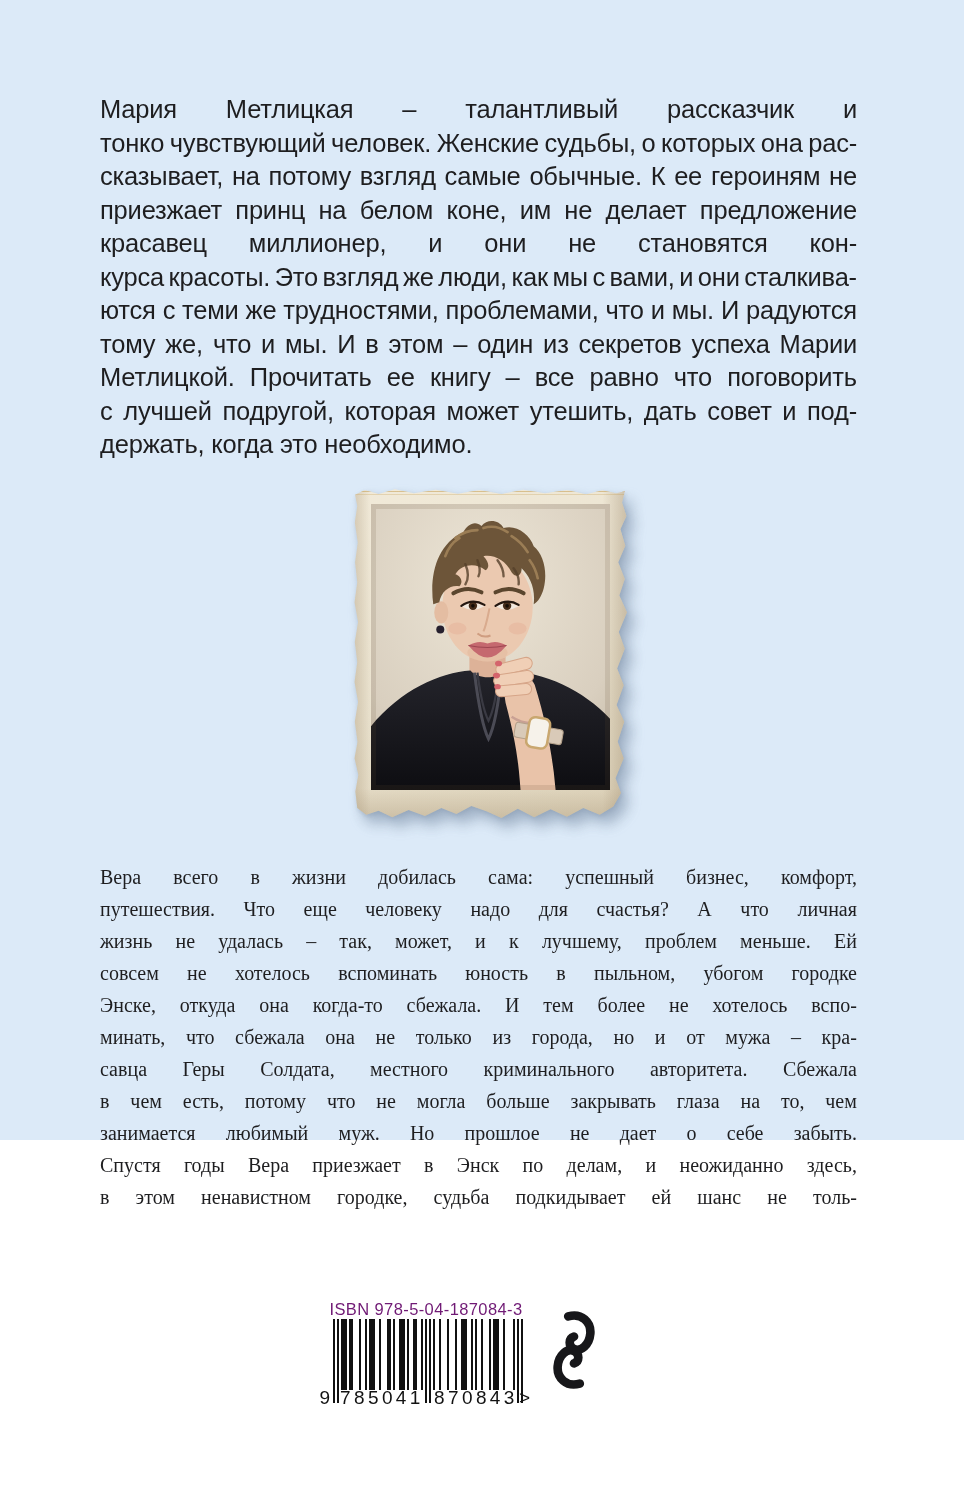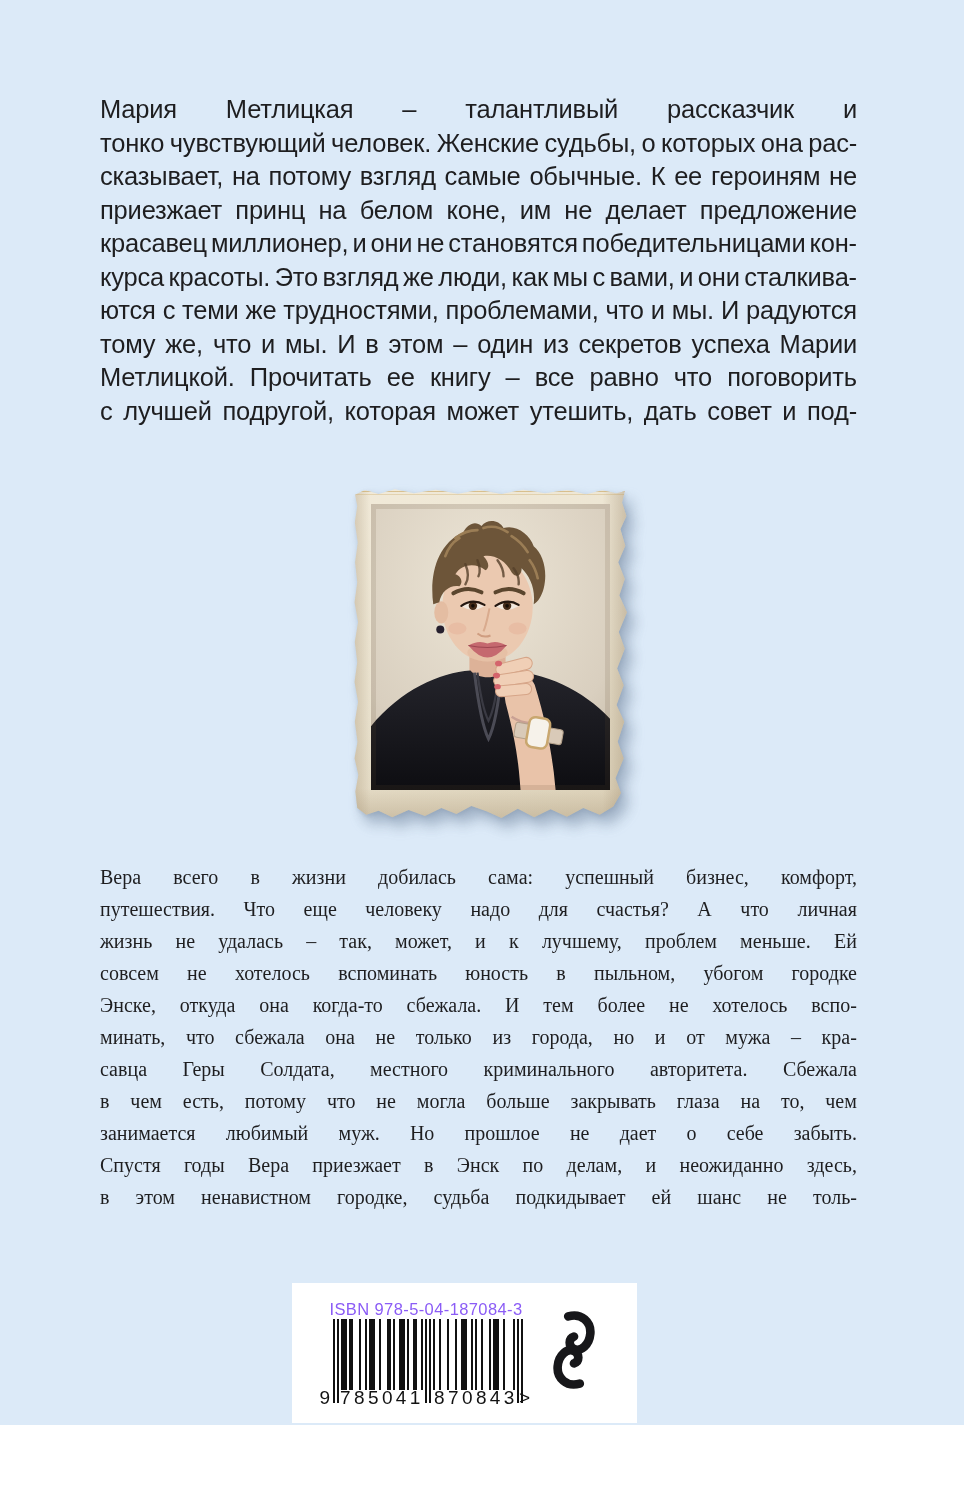--- a/index.html
+++ b/index.html
@@ -1,18 +1,18 @@
 <!DOCTYPE html>
 <html style="--background: #dceaf8; --text: #1e1e20; --paper: #e9e1cd; --box: #ffffff; --barcode: #111111; --logo: #17171a;"><head>
 <meta charset="utf-8">
 <style>
   html,body{margin:0;padding:0;}
   body{width:964px;height:1500px;overflow:hidden;}
   .stage{
-    position:relative;width:964px;height:1425px;
+    position:relative;width:964px;height:1140px;
     background:var(--background,#dceaf8);
     font-family:"Liberation Sans",sans-serif;
     color:var(--text,#1e1e20);
   }
 
   
   .para{position:absolute;left:100px;width:757px;}
   .para .tline{
     display:flex;justify-content:space-between;align-items:baseline;
     white-space:nowrap;overflow:visible;
@@ -53,21 +53,21 @@
   }
   .photo-inner svg{display:block;width:100%;height:100%;}
 
   
   .isbn-box{
     position:absolute;left:292px;top:1283px;width:345px;height:140px;
     background:var(--box,#ffffff);
   }
   .isbn-label{
     position:absolute;left:0;top:17px;width:268px;text-align:center;
-    font-size:16.5px;letter-spacing:.4px;color:#8b5cf6;
+    font-size:16.5px;letter-spacing:.4px;color:#701a75;
     font-family:"Liberation Sans",sans-serif;
   }
   .barcode-svg{position:absolute;left:41px;top:36px;width:190px;height:84px;fill:var(--barcode,#111111);}
   .bc-digit{
     position:absolute;top:105px;font-size:19px;color:#121212;
     font-family:"Liberation Sans",sans-serif;line-height:20px;
   }
   .bc-first{left:20px;width:18px;text-align:right;}
   .bc-g1{left:48px;letter-spacing:3.4px;}
   .bc-g2{left:142px;letter-spacing:3.4px;}
@@ -123,21 +123,20 @@
         <span>делает</span>
         <span>предложение</span>
       </div>
       <div class="tline">
         <span>красавец</span>
         <span>миллионер,</span>
         <span>и</span>
         <span>они</span>
         <span>не</span>
         <span>становятся</span>
-        <span>победительницами</span>
         <span>кон-</span>
       </div>
       <div class="tline">
         <span>курса</span>
         <span>красоты.</span>
         <span>Это</span>
         <span>взгляд</span>
         <span>же</span>
         <span>люди,</span>
         <span>как</span>
@@ -193,20 +192,21 @@
         <span>лучшей</span>
         <span>подругой,</span>
         <span>которая</span>
         <span>может</span>
         <span>утешить,</span>
         <span>дать</span>
         <span>совет</span>
         <span>и</span>
         <span>под-</span>
       </div>
+      <div class="tline last">держать, когда это необходимо.</div>
     </div>
 
   <div class="photo-wrap">
     <div class="paper">
       <div class="photo-inner">
         <svg viewBox="0 0 238 285" preserveAspectRatio="none">
           <defs>
             <radialGradient id="pbg" cx="47%" cy="28%" r="85%">
               <stop offset="0" stop-color="#ece5d6"></stop>
               <stop offset="0.7" stop-color="#d9cfbf"></stop>

